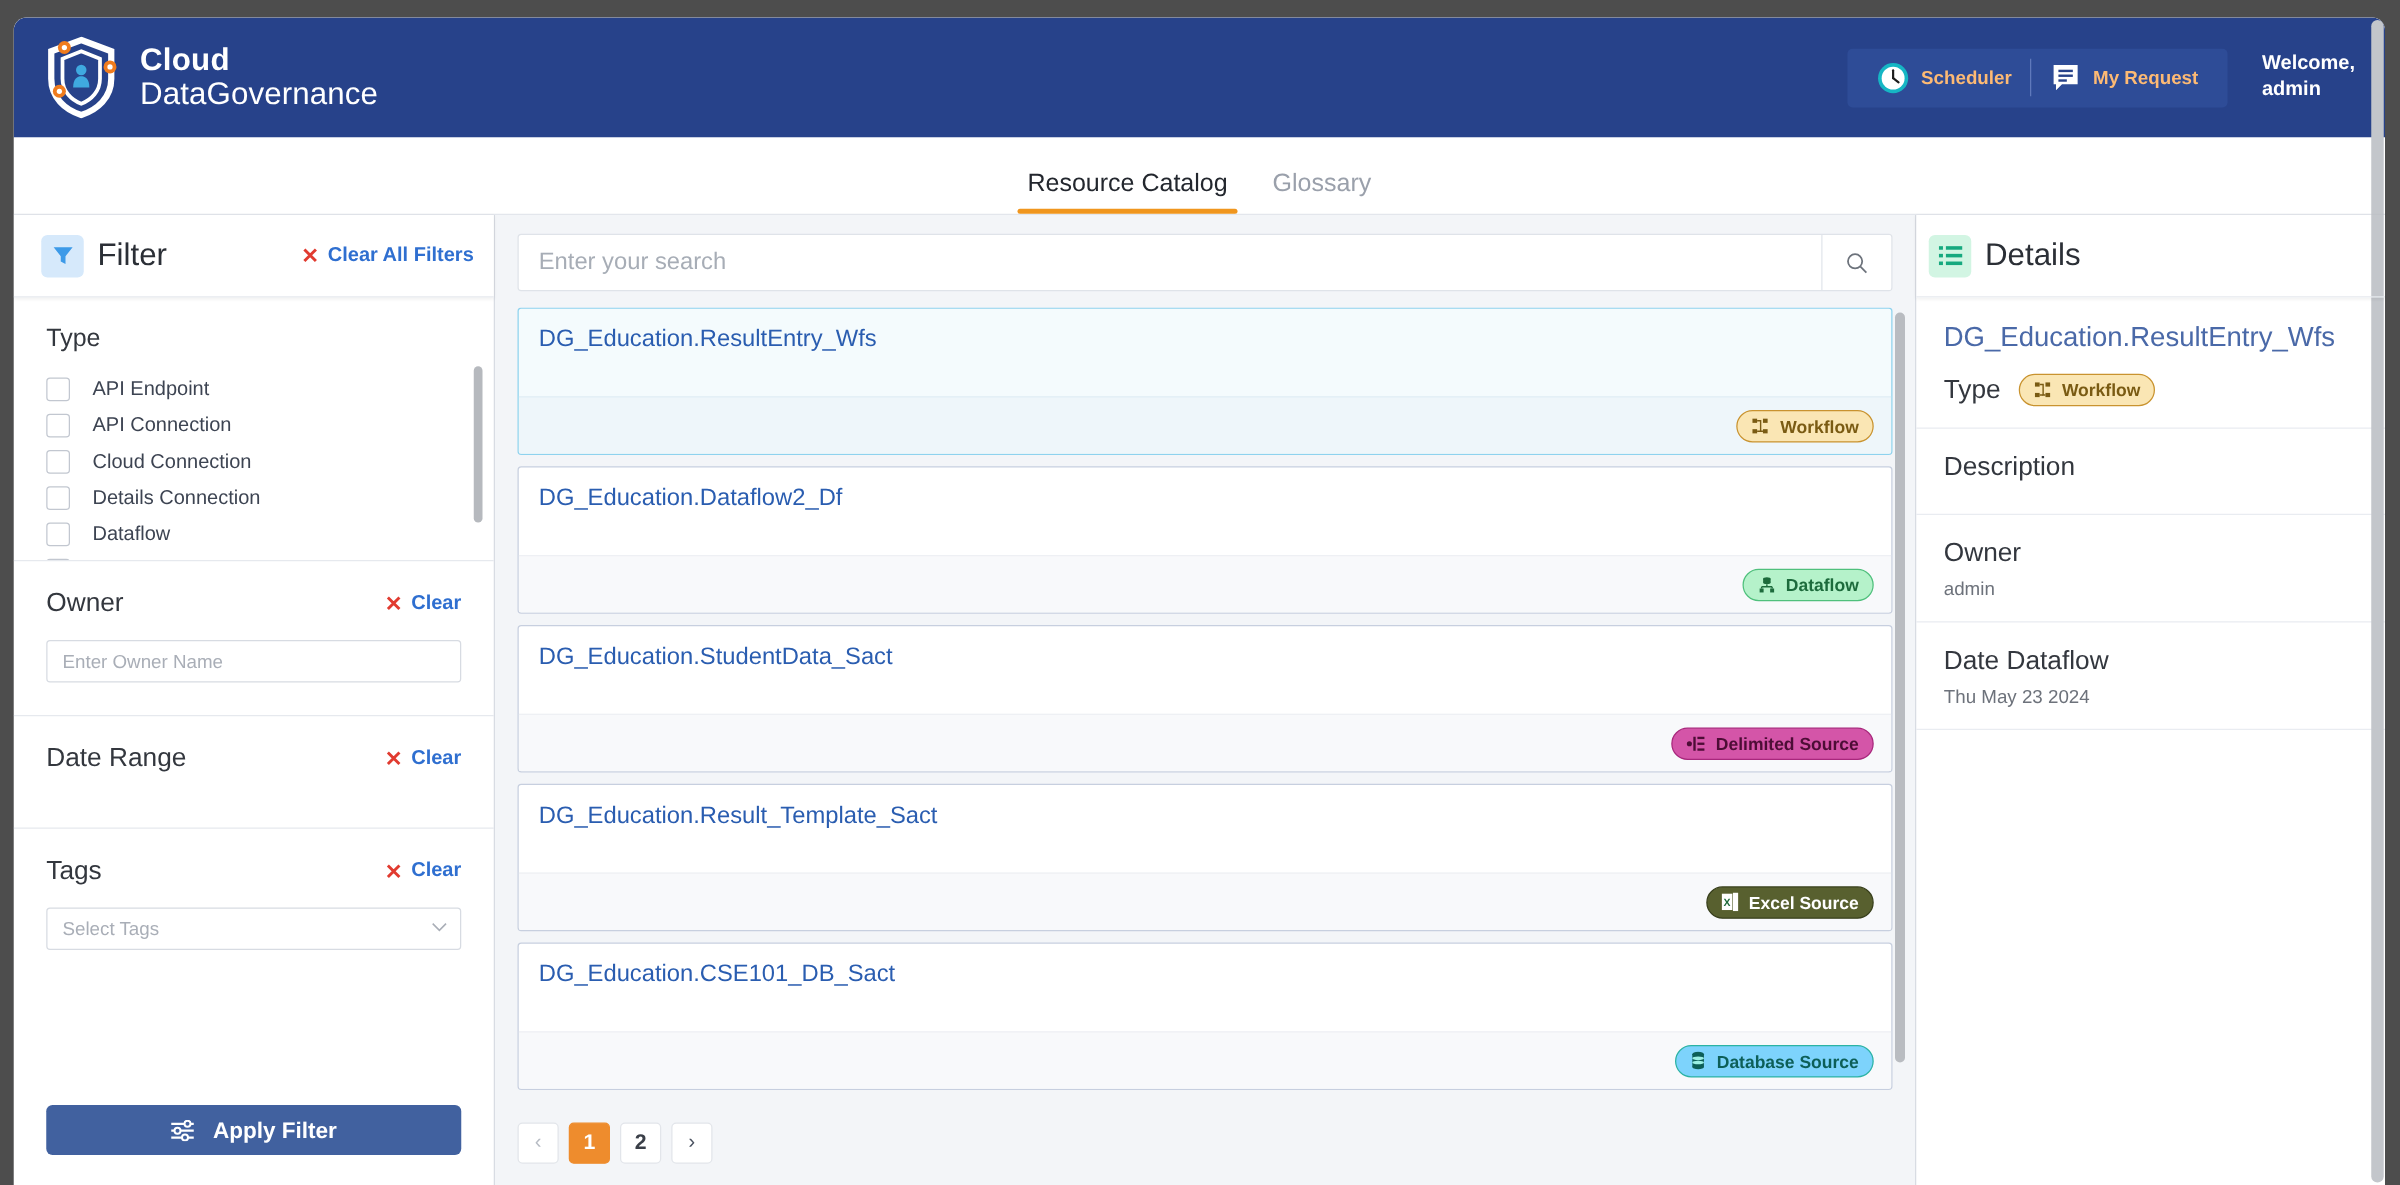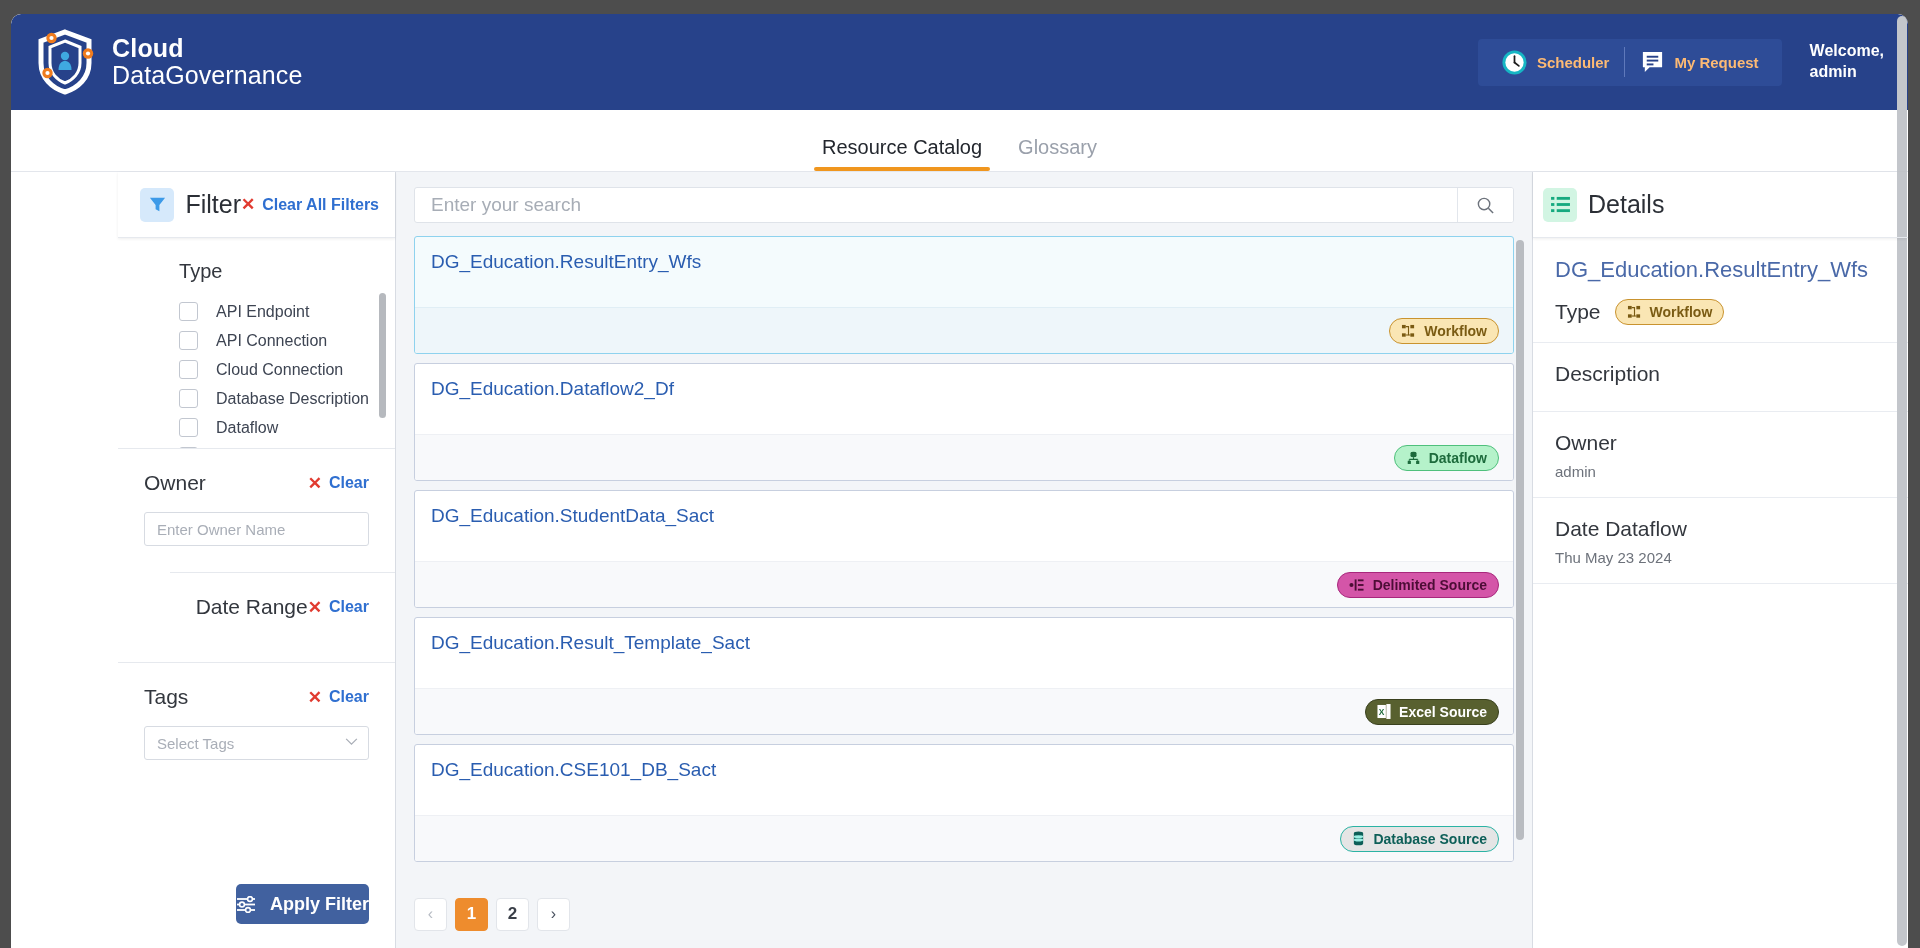--- a/index.html
+++ b/index.html
@@ -79,21 +79,20 @@
     width: 1897px; height: 776px;
     display: flex;
   }
 
   
   .filter-panel {
     width: 385px; flex: none; background: #fff;
     border-right: 1px solid #d8dce3;
     display: flex; flex-direction: column;
     position: relative;
-    align-items: flex-end;
   }
   .filter-head {
     height: 66px; display: flex; align-items: center;
     padding: 0 16px 0 22px;
     border-bottom: 1px solid #e6e9ee;
     background: #fff;
     box-shadow: 0 1px 3px rgba(0,0,0,.07);
     z-index: 3;
   }
   .ic-box {
@@ -153,21 +152,21 @@
 
   
   .results-col {
     flex: 1; min-width: 0; display: flex; flex-direction: column;
     background: #f3f5f8; position: relative;
   }
   .search-wrap {
     padding: 15px 18px 13px 18px; background: #f3f5f8;
   }
   .search-box {
-    height: 36px; background: #fff; border: 1px solid #dfe3e9;
+    height: 46px; background: #fff; border: 1px solid #dfe3e9;
     border-radius: 3px; display: flex; align-items: center;
     overflow: hidden;
   }
   .search-box input {
     flex: 1; height: 100%; border: none; outline: none;
     font-size: 19px; color: #4a4f58; padding: 0 16px;
     font-family: "Liberation Sans", sans-serif; background: transparent;
   }
   .search-box input::placeholder { color: #a7adb6; }
   .search-btn {
@@ -331,21 +330,21 @@
         <div class="chk-row">
           <span class="chk"></span>
           <span class="chk-lbl">API Connection</span>
         </div>
         <div class="chk-row">
           <span class="chk"></span>
           <span class="chk-lbl">Cloud Connection</span>
         </div>
         <div class="chk-row">
           <span class="chk"></span>
-          <span class="chk-lbl">Database Description</span>
+          <span class="chk-lbl">Details Connection</span>
         </div>
         <div class="chk-row">
           <span class="chk"></span>
           <span class="chk-lbl">Dataflow</span>
         </div>
         <div class="chk-row">
           <span class="chk"></span>
         </div>
         <div class="type-scroll"></div>
       </div>
@@ -477,21 +476,21 @@
                 <rect x="10" y="0" width="4.5" height="16" fill="#ffffff"></rect>
               </svg>
               <span>Excel Source</span>
             </span>
           </div>
         </div>
 
         <div class="card">
           <div class="card-title">DG_Education.CSE101_DB_Sact</div>
           <div class="card-foot">
-            <span class="badge" style="background:#e5e5e5;border:1.5px solid #2bb3a4;color:#0d5f58;">
+            <span class="badge" style="background:#7dd3fc;border:1.5px solid #2bb3a4;color:#0d5f58;">
               <svg width="13" height="15" viewBox="0 0 14 16">
                 <ellipse cx="7" cy="2.4" rx="5" ry="2" fill="#0d5f58"></ellipse>
                 <rect x="2" y="2.4" width="10" height="11" fill="#0d5f58"></rect>
                 <ellipse cx="7" cy="13.4" rx="5" ry="2" fill="#0d5f58"></ellipse>
                 <ellipse cx="7" cy="6" rx="5" ry="1.6" fill="#9befe4"></ellipse>
                 <ellipse cx="7" cy="9.6" rx="5" ry="1.6" fill="#9befe4"></ellipse>
               </svg>
               <span>Database Source</span>
             </span>
           </div>

